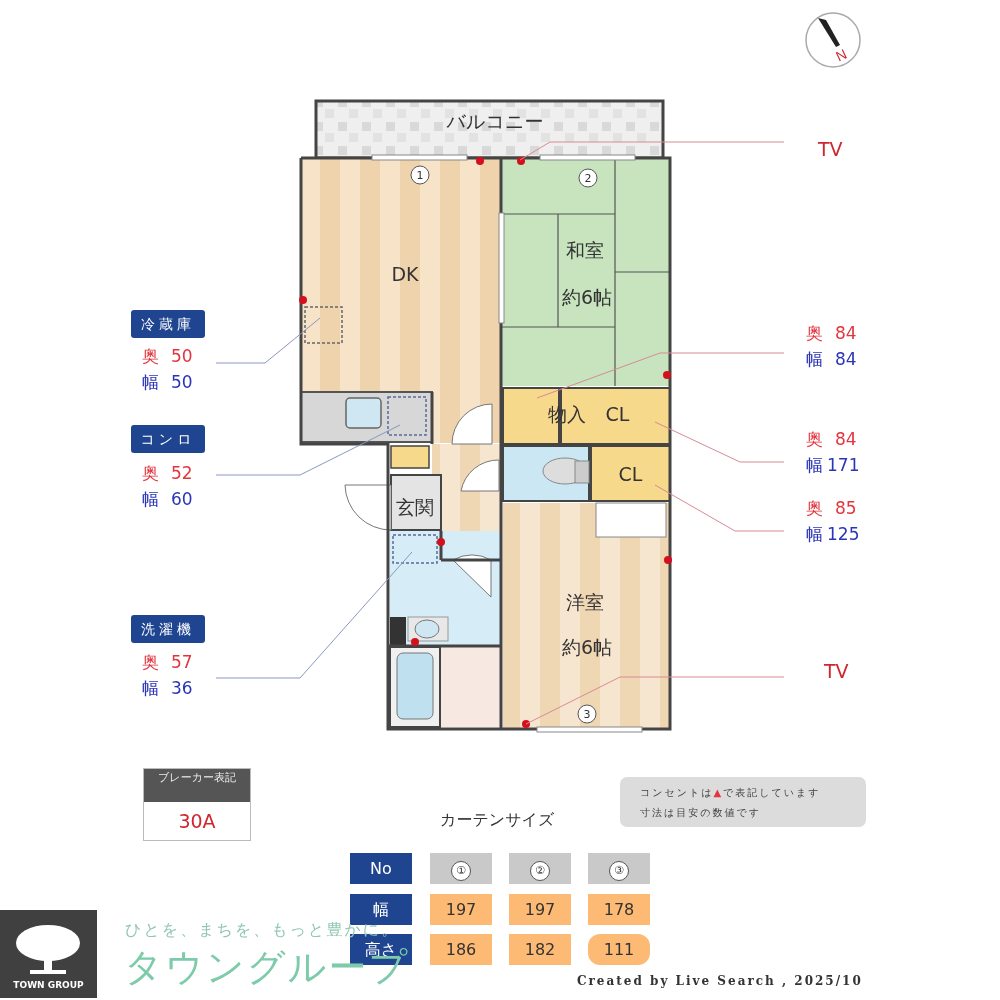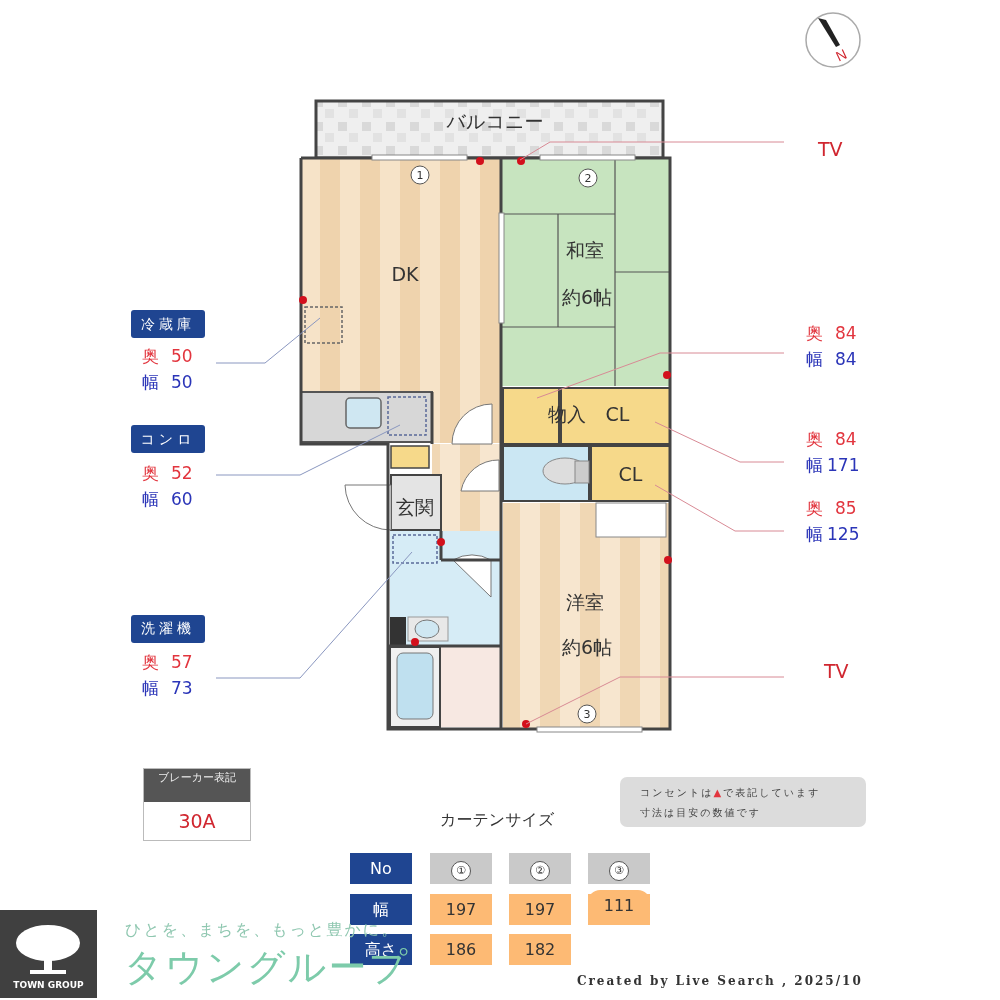--- a/index.html
+++ b/index.html
@@ -180,29 +180,29 @@
 <div class="dim" style="left:142px;top:460px;">
   <div class="row k">
       <span>奥</span>
       <span>52</span>
     </div>
   <div class="row w">
       <span>幅</span>
       <span>60</span>
     </div>
 </div>
-<div class="tag" style="left:131px;top:615px;font-family:Liberation Mono, monospace;">洗濯機</div>
+<div class="tag" style="left:131px;top:615px;">洗濯機</div>
 <div class="dim" style="left:142px;top:649px;">
   <div class="row k">
       <span>奥</span>
       <span>57</span>
     </div>
   <div class="row w">
       <span>幅</span>
-      <span>73</span>
+      <span>36</span>
     </div>
 </div>
 
 <div class="dim" style="left:806px;top:320px;">
   <div class="row k">
       <span>奥</span>
       <span>84</span>
     </div>
   <div class="row w">
       <span>幅</span>
@@ -251,21 +251,21 @@
 <div class="cell hd" style="left:430px;top:853px;"><span class="circ">①</span></div>
 <div class="cell hd" style="left:509px;top:853px;"><span class="circ">②</span></div>
 <div class="cell hd" style="left:588px;top:853px;"><span class="circ">③</span></div>
 
 <div class="cell" style="left:430px;top:894px;">197</div>
 <div class="cell" style="left:509px;top:894px;">197</div>
 <div class="cell" style="left:588px;top:894px;">178</div>
 
 <div class="cell" style="left:430px;top:934px;">186</div>
 <div class="cell" style="left:509px;top:934px;">182</div>
-<div class="cell" style="left:588px;top:890px;border-radius:12px;">111</div>
+<div class="cell" style="left:588px;top:934px;border-radius:12px;">111</div>
 
 <div class="logo">
   <svg width="97" height="70" style="position:absolute;left:0;top:5px;">
     <ellipse cx="48" cy="28" rx="32" ry="18" fill="#fff"></ellipse>
     <rect x="44" y="34" width="8" height="22" fill="#fff"></rect>
     <rect x="30" y="55" width="36" height="4" fill="#fff"></rect>
   </svg>
   <div class="t">TOWN GROUP</div>
 </div>
 <div class="slogan">ひとを、まちを、もっと豊かに。</div>

